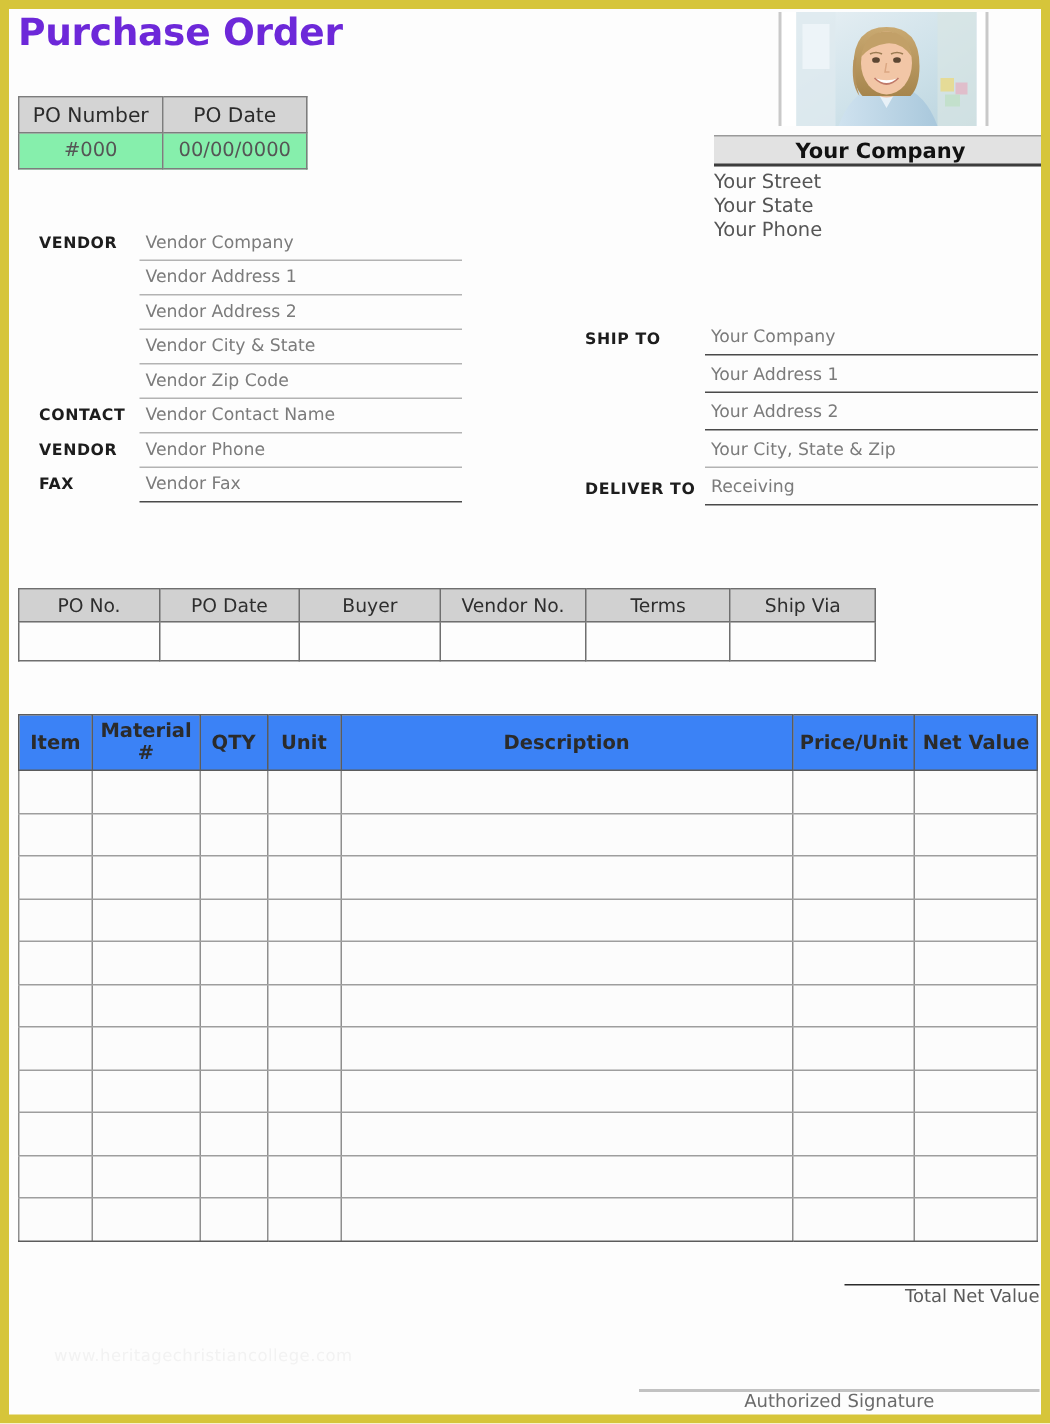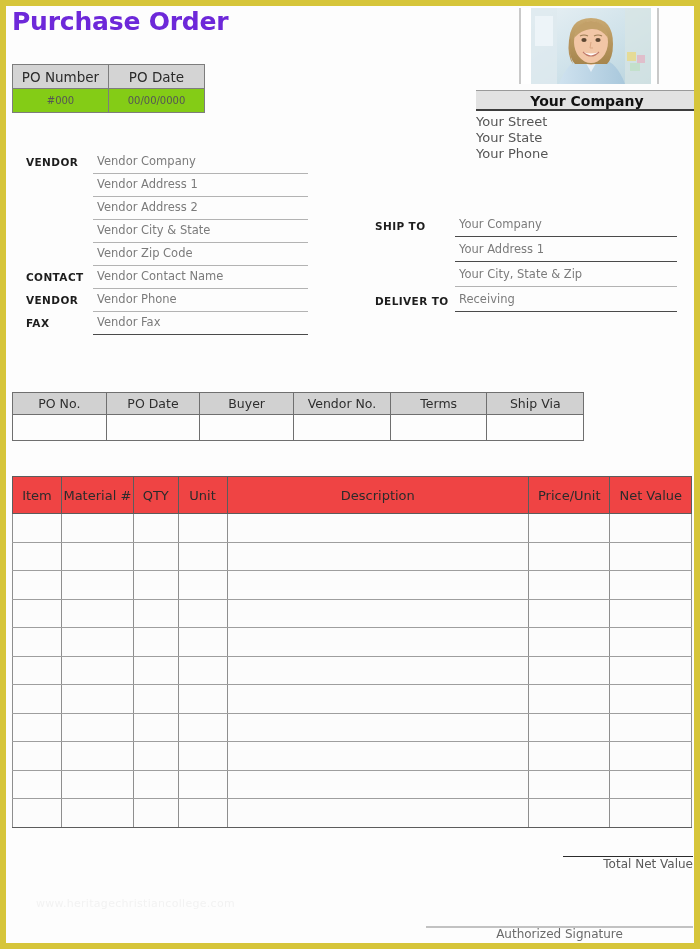--- a/index.html
+++ b/index.html
@@ -43,21 +43,21 @@
   }
   .po-small th, .po-small td {
     border: 1px solid #7d7d7d;
     text-align: center;
     color: #3a3a3a;
     font-weight: normal;
     height: 24px;
     margin-left: 20px;
   }
   .po-small th { background: #d4d4d4; width: 96px; font-size: 13.5px; color:#2b2b2b;}
-  .po-small td { background: #84cc16; font-size: 10px; color:#555; }
+  .po-small td { background: #86efac; font-size: 13px; color:#555; }
 
   
   .logo-wrap {
     position: absolute;
     left: 513px; top: 2px;
     width: 140px; height: 76px;
     border-left: 2px solid #c9c9c9;
     border-right: 2px solid #c9c9c9;
     background: #ffffff;
   }
@@ -115,21 +115,21 @@
   }
   .field-line.dark { border-bottom: 1px solid #4a4a4a; }
   .field-val {
     position: absolute;
     left: 79px; top: 3px;
     font-size: 11.5px;
     color: #7b7b7b;
   }
 
   
-  .ship-block { position: absolute; left: 361px; top: 208px; width: 312px; }
+  .ship-block { position: absolute; left: 376px; top: 208px; width: 312px; }
   .ship-block .field-label { left: 8px; top: 6px; }
   .ship-block .field-line { left: 88px; width: 222px; }
   .ship-block .field-val { left: 92px; }
   .ship-row { position: relative; height: 25px; }
 
   
   .po-detail {
     position: absolute;
     left: 6px; top: 386px;
     width: 572px;
@@ -152,23 +152,23 @@
 
   
   .items {
     position: absolute;
     left: 6px; top: 470px;
     width: 680px;
     border-collapse: collapse;
     font-size: 12px;
   }
   .items th {
-    background: #ef4444;
+    background: #3b82f6;
     border: 1px solid #5c5c5c;
-    font-weight: normal;
+    font-weight: bold;
     color: #2b2b2b;
     height: 37px;
     font-size: 13px;
   }
   .items td {
     background: #fcfcfc;
     border-left: 1px solid #8e8e8e;
     border-right: 1px solid #8e8e8e;
     border-top: 1px solid #9e9e9e;
     border-bottom: 1px solid #9e9e9e;
@@ -344,20 +344,25 @@
         <div class="field-line dark"></div>
         <div class="field-val">Your Company</div>
       </div>
       <div class="ship-row">
         <div class="field-label"></div>
         <div class="field-line dark"></div>
         <div class="field-val">Your Address 1</div>
       </div>
       <div class="ship-row">
         <div class="field-label"></div>
+        <div class="field-line dark"></div>
+        <div class="field-val">Your Address 2</div>
+      </div>
+      <div class="ship-row">
+        <div class="field-label"></div>
         <div class="field-line"></div>
         <div class="field-val">Your City, State &amp; Zip</div>
       </div>
       <div class="ship-row">
         <div class="field-label">DELIVER TO</div>
         <div class="field-line dark"></div>
         <div class="field-val">Receiving</div>
       </div>
     </div>
 

